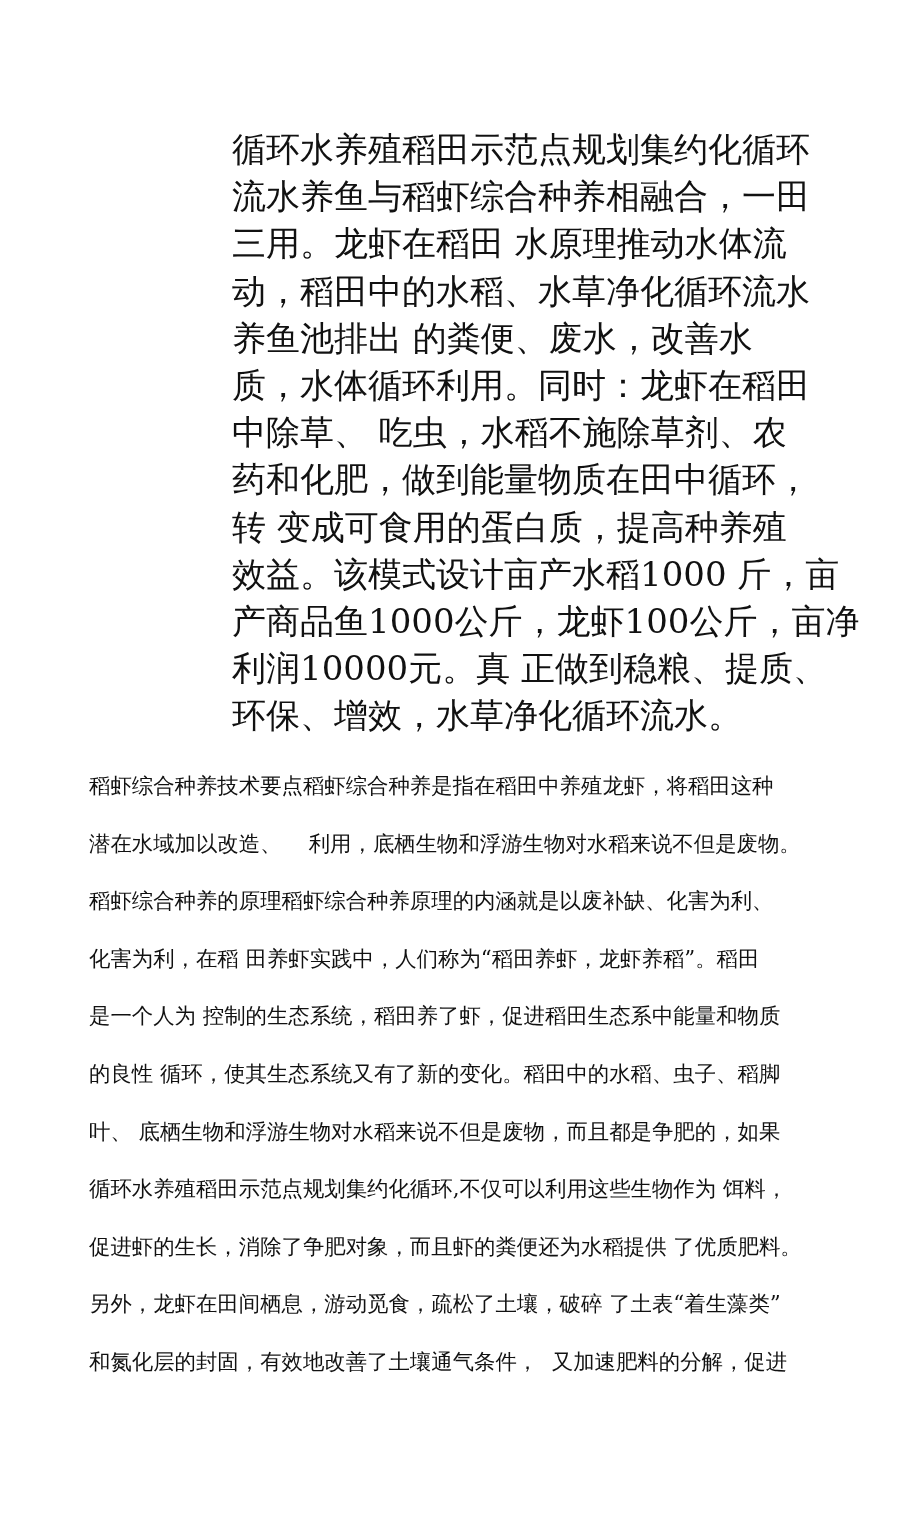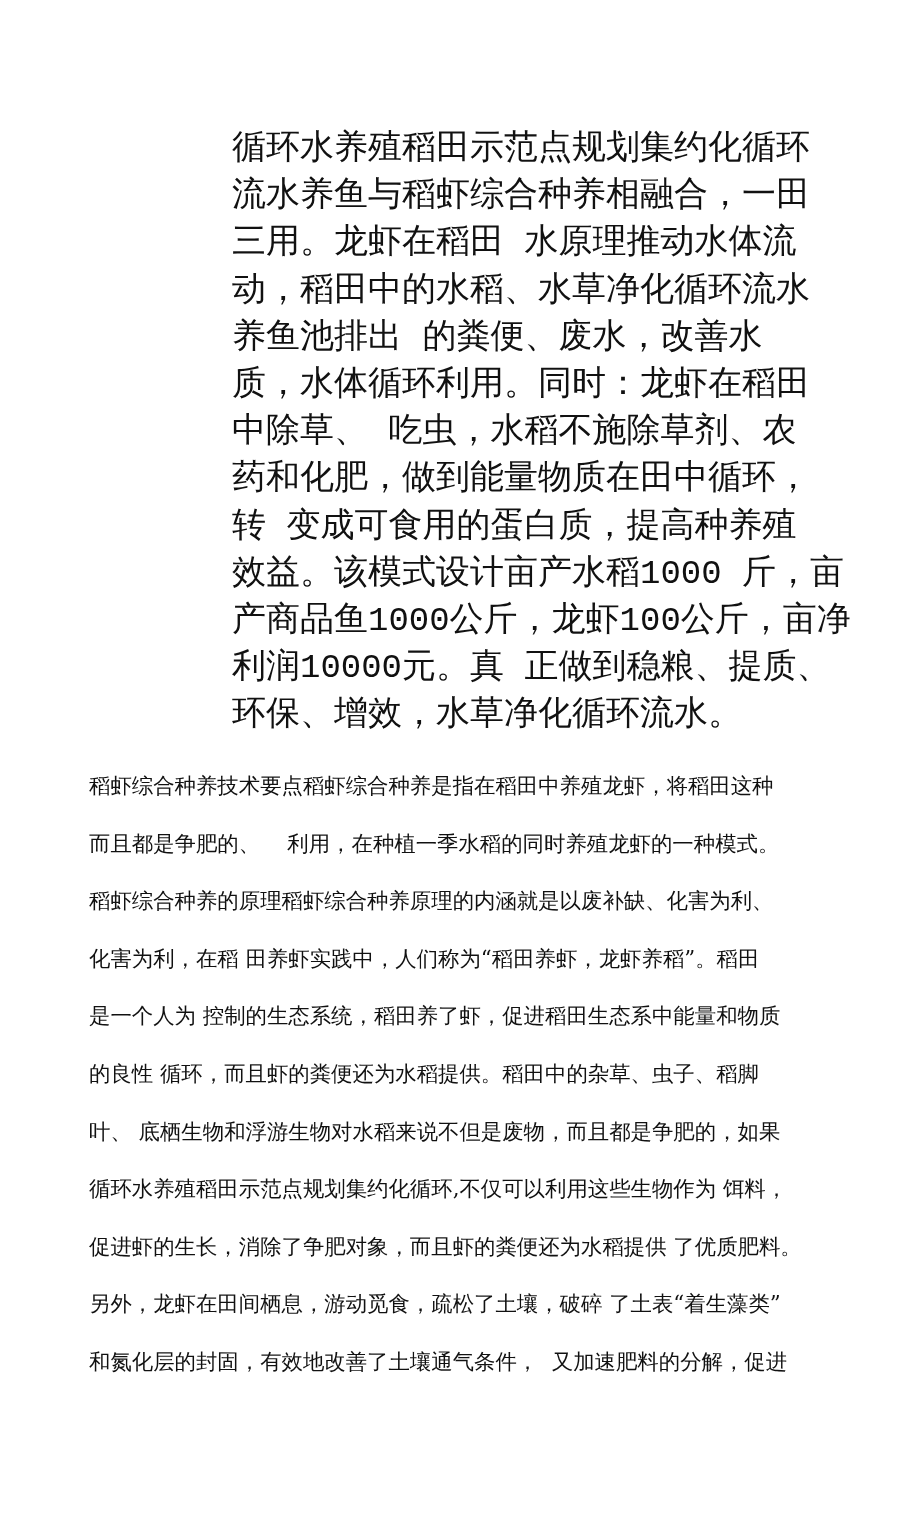--- a/index.html
+++ b/index.html
@@ -21,21 +21,20 @@
       top: 126px;
       width: 640px;
     }
     .upper-line {
       display: block;
       white-space: pre;
       font-size: 34px;
       line-height: 47.2px;
       height: 47.2px;
       letter-spacing: 0px;
-      font-family: Liberation Mono, monospace;
     }
     .lower-block {
       position: absolute;
       left: 89px;
       top: 757px;
       width: 800px;
     }
     .lower-line {
       display: block;
       white-space: pre;
@@ -58,23 +57,23 @@
   <span class="upper-line">药和化肥，做到能量物质在田中循环，</span>
   <span class="upper-line">转 变成可食用的蛋白质，提高种养殖</span>
   <span class="upper-line">效益。该模式设计亩产水稻1000 斤，亩</span>
   <span class="upper-line">产商品鱼1000公斤，龙虾100公斤，亩净</span>
   <span class="upper-line">利润10000元。真 正做到稳粮、提质、</span>
   <span class="upper-line">环保、增效，水草净化循环流水。</span>
 </div>
 
 <div class="lower-block">
   <span class="lower-line">稻虾综合种养技术要点稻虾综合种养是指在稻田中养殖龙虾，将稻田这种</span>
-  <span class="lower-line">而且都是争肥的、    利用，在种植一季水稻的同时养殖龙虾的一种模式。</span>
+  <span class="lower-line">潜在水域加以改造、    利用，底栖生物和浮游生物对水稻来说不但是废物。</span>
   <span class="lower-line">稻虾综合种养的原理稻虾综合种养原理的内涵就是以废补缺、化害为利、</span>
   <span class="lower-line">化害为利，在稻 田养虾实践中，人们称为“稻田养虾，龙虾养稻”。稻田</span>
   <span class="lower-line">是一个人为 控制的生态系统，稻田养了虾，促进稻田生态系中能量和物质</span>
-  <span class="lower-line">的良性 循环，而且虾的粪便还为水稻提供。稻田中的杂草、虫子、稻脚</span>
+  <span class="lower-line">的良性 循环，使其生态系统又有了新的变化。稻田中的水稻、虫子、稻脚</span>
   <span class="lower-line">叶、 底栖生物和浮游生物对水稻来说不但是废物，而且都是争肥的，如果</span>
   <span class="lower-line">循环水养殖稻田示范点规划集约化循环,不仅可以利用这些生物作为 饵料，</span>
   <span class="lower-line">促进虾的生长，消除了争肥对象，而且虾的粪便还为水稻提供 了优质肥料。</span>
   <span class="lower-line">另外，龙虾在田间栖息，游动觅食，疏松了土壤，破碎 了土表“着生藻类”</span>
   <span class="lower-line">和氮化层的封固，有效地改善了土壤通气条件，  又加速肥料的分解，促进</span>
 </div>
 
 </body></html>

